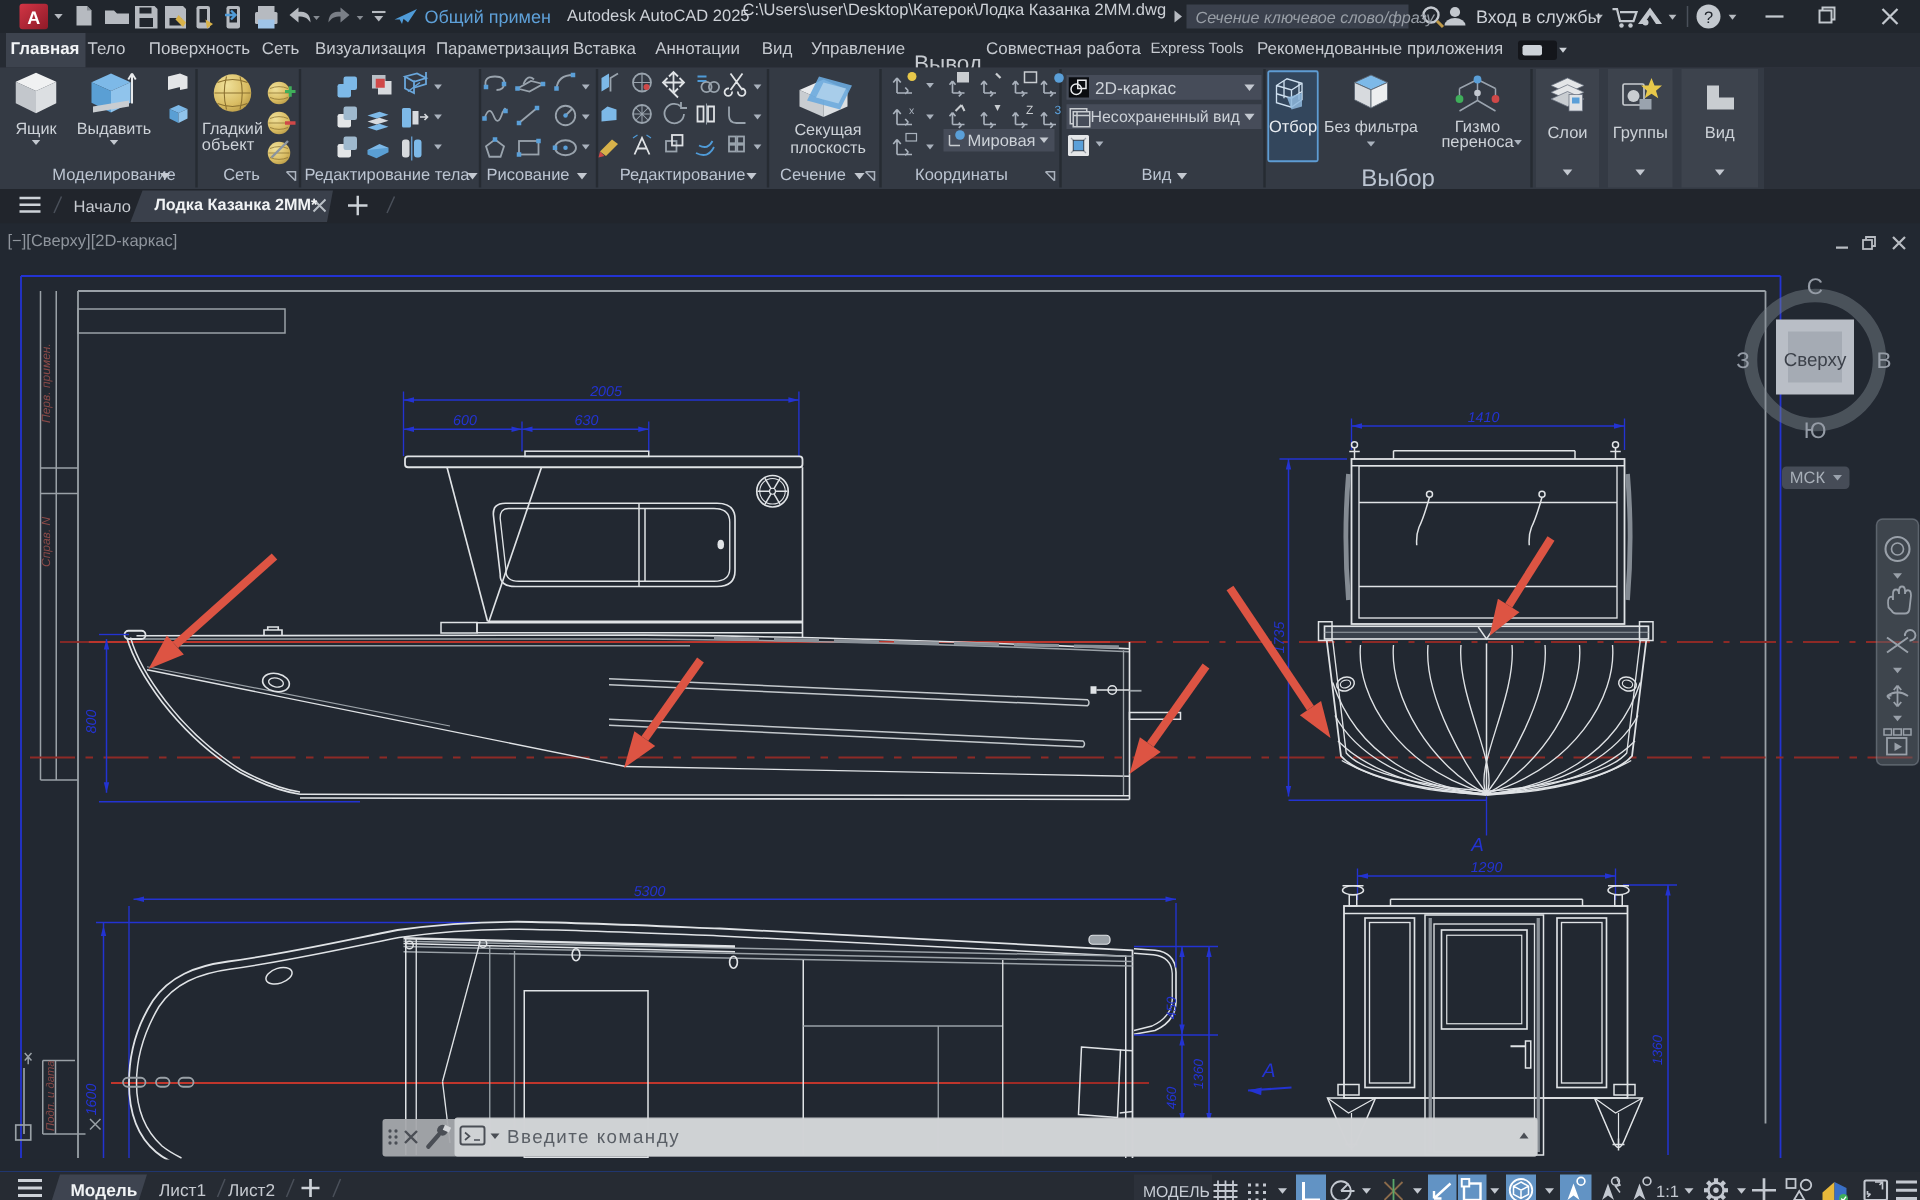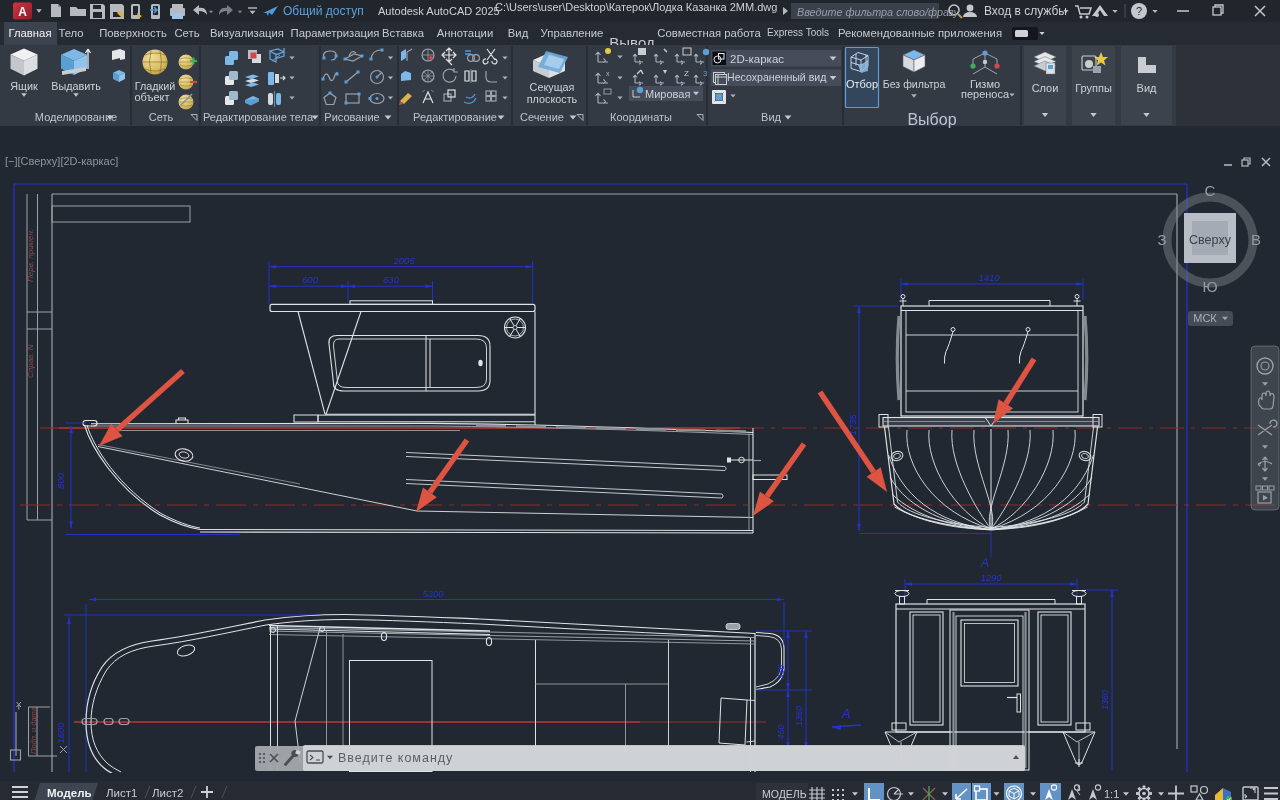--- a/index.html
+++ b/index.html
@@ -43,21 +43,21 @@
         <rect x="172" y="4" width="11" height="4" fill="#b6bac0"></rect>
         <rect x="172" y="13" width="11" height="6" fill="#9fc4e8"></rect>
 <path d="M193,10 l6,-5 v3 c6,-1 8,3 8,7 c-2,-3 -4,-4 -8,-4 v4 z" fill="#b6bac0"></path>
 <polygon points="208.8,10.636 213.2,10.636 211,13.364" fill="#868b92"></polygon>
 <path d="M233,10 l-6,-5 v3 c-6,-1 -8,3 -8,7 c2,-3 4,-4 8,-4 v4 z" fill="#7a7f87"></path>
 <polygon points="237.8,10.636 242.2,10.636 240,13.364" fill="#868b92"></polygon>
 <path d="M248,8 h9" stroke="#b6bac0" stroke-width="1.4"></path>
 <polygon points="249.5,10.64 255.5,10.64 252.5,14.36" fill="#b6bac0"></polygon>
 <path d="M263,13 l15,-7 l-6,9 l-3,-2.5 l-1,3.5 l-1.5,-3 z" fill="#4f9bd8"></path>
 </svg>
-<div class="t" style="left:283px;top:4px;font-size:12px;color:#5ea0d8">Общий доступ</div>
+<div class="t" style="left:283px;top:4px;font-size:12px;color:#5ea0d8">Общий примен</div>
 <div class="t" style="left:378px;top:5px;font-size:11px;color:#cdd1d7">Autodesk AutoCAD 2025</div>
 <div class="t" style="left:495px;top:1px;font-size:11px;color:#cdd1d7">C:\Users\user\Desktop\Катерок\Лодка Казанка 2ММ.dwg</div>
 <svg class="abs" style="left:770px;top:0" width="510" height="22" viewBox="0 0 510 22">
 <path d="M13,7 l5,4 l-5,4 z" fill="#b6bac0"></path>
 <rect x="21" y="3" width="148" height="16" fill="#3a404c"></rect>
 <circle cx="184" cy="10" r="5" fill="none" stroke="#c3c8ce" stroke-width="1.6"></circle>
         <path d="M188,14 l4,4" stroke="#c09a48" stroke-width="2"></path>
 <circle cx="200" cy="8" r="3.4" fill="#c3c8ce"></circle>
         <path d="M193,17 a7,5 0 0 1 14,0 z" fill="#c3c8ce"></path>
 <polygon points="293.4,9.888 298.6,9.888 296,13.112" fill="#b6bac0"></polygon>
@@ -70,25 +70,25 @@
 <path d="M355,4 v14" stroke="#4a505a" stroke-width="1"></path>
 <circle cx="369" cy="11" r="8" fill="#c3c8ce"></circle>
         <text x="369" y="15" font-size="11" fill="#21262d" text-anchor="middle">?</text>
 <polygon points="382.4,9.888 387.6,9.888 385,13.112" fill="#b6bac0"></polygon>
 <path d="M407,11 h12" stroke="#c3c8ce" stroke-width="1.5"></path>
 <rect x="443" y="7" width="8" height="8" fill="none" stroke="#c3c8ce" stroke-width="1.3"></rect>
         <path d="M445,7 v-2 h8 v8 h-2" stroke="#c3c8ce" stroke-width="1.3" fill="none"></path>
 <path d="M485,6 l10,10 m0,-10 l-10,10" stroke="#c3c8ce" stroke-width="1.5"></path>
 </svg>
 <div class="t" style="left:984px;top:4px;font-size:12px;color:#ccd0d6">Вход в службы</div>
-<div class="t" style="left:797px;top:6px;font-size:10.8px;font-style:italic;color:#989ea6">Введите фильтра слово/фразу</div>
+<div class="t" style="left:797px;top:6px;font-size:10.8px;font-style:italic;color:#989ea6">Сечение ключевое слово/фразу</div>
 </div>
 <div id="tabrow">
 <div class="abs" style="left:4px;top:0;width:53px;height:23px;background:#3d434e"></div>
-<div class="t" style="left:30px;top:5px;transform:translateX(-50%);font-size:11.3px;font-weight:normal;color:#f2f4f6">Главная</div>
+<div class="t" style="left:30px;top:5px;transform:translateX(-50%);font-size:11.3px;font-weight:bold;color:#f2f4f6">Главная</div>
 <div class="t" style="left:71px;top:5px;transform:translateX(-50%);font-size:11.3px;color:#c6cad0">Тело</div>
 <div class="t" style="left:133px;top:5px;transform:translateX(-50%);font-size:11.3px;color:#c6cad0">Поверхность</div>
 <div class="t" style="left:187px;top:5px;transform:translateX(-50%);font-size:11.3px;color:#c6cad0">Сеть</div>
 <div class="t" style="left:247px;top:5px;transform:translateX(-50%);font-size:11.3px;color:#c6cad0">Визуализация</div>
 <div class="t" style="left:335px;top:5px;transform:translateX(-50%);font-size:11.3px;color:#c6cad0">Параметризация</div>
 <div class="t" style="left:403px;top:5px;transform:translateX(-50%);font-size:11.3px;color:#c6cad0">Вставка</div>
 <div class="t" style="left:465px;top:5px;transform:translateX(-50%);font-size:11.3px;color:#c6cad0">Аннотации</div>
 <div class="t" style="left:518px;top:5px;transform:translateX(-50%);font-size:11.3px;color:#c6cad0">Вид</div>
 <div class="t" style="left:572px;top:5px;transform:translateX(-50%);font-size:11.3px;color:#c6cad0">Управление</div>
 <div class="t" style="left:632px;top:12px;transform:translateX(-50%);font-size:15px;color:#c6cad0">Вывод</div>
@@ -376,20 +376,32 @@
 <div class="t" style="left:24px;top:35px;transform:translateX(-50%);font-size:10.8px;color:#cdd2d8">Ящик</div>
 <div class="t" style="left:76px;top:35px;transform:translateX(-50%);font-size:10.8px;color:#cdd2d8">Выдавить</div>
 <svg class="abs" style="left:0;top:46px" width="120" height="10">
         <polygon points="21.2,2.2640000000000002 26.8,2.2640000000000002 24,5.736" fill="#c3c8d0"></polygon>
         <polygon points="73.2,2.2640000000000002 78.8,2.2640000000000002 76,5.736" fill="#c3c8d0"></polygon>
       </svg>
 <div class="t" style="left:155px;top:35px;transform:translateX(-50%);font-size:10.8px;color:#cdd2d8">Гладкий</div>
 <div class="t" style="left:152px;top:46px;transform:translateX(-50%);font-size:11px;color:#cdd2d8">объект</div>
 <div class="t" style="left:552px;top:36px;transform:translateX(-50%);font-size:10.8px;color:#cdd2d8">Секущая</div>
 <div class="t" style="left:552px;top:48px;transform:translateX(-50%);font-size:10.8px;color:#cdd2d8">плоскость</div>
+</div>
+<div id="filetabs">
+<svg class="abs" style="left:0;top:0" width="280" height="23" viewBox="0 0 280 23">
+<path d="M13,6 h14 M13,10.5 h14 M13,15 h14" stroke="#cdd2d8" stroke-width="1.8"></path>
+<path d="M36,16 l5,-11" stroke="#4a505a" stroke-width="1"></path>
+<polygon points="95,1 222,1 218,22 87,22" fill="#3a404b"></polygon>
+<path d="M258,16 l5,-11" stroke="#4a505a" stroke-width="1"></path>
+<path d="M232,11 h13 m-6.5,-6.5 v13" stroke="#cdd2d8" stroke-width="1.6"></path>
+<path d="M209,7 l8,8 m0,-8 l-8,8" stroke="#b9bfc6" stroke-width="1.3"></path>
+</svg>
+<div class="t" style="left:49px;top:5.5px;font-size:11px;color:#c6cad0">Начало</div>
+<div class="t" style="left:103px;top:5px;font-size:10.8px;font-weight:bold;color:#f0f2f4">Лодка Казанка 2ММ*</div>
 </div>
 <div id="canvas">
 <svg class="abs" style="left:0;top:0" width="1280" height="624" viewBox="0 0 1280 624">
 <line x1="14" y1="35" x2="1187" y2="35" stroke="#2333d2" stroke-width="1.2"></line>
         <line x1="14" y1="35" x2="14" y2="623" stroke="#2333d2" stroke-width="1.2"></line>
         <line x1="1187" y1="35" x2="1187" y2="623" stroke="#2333d2" stroke-width="1.2"></line>
         <line x1="52" y1="45" x2="1177" y2="45" stroke="#9aa1a7" stroke-width="1.2"></line>
         <line x1="52" y1="45" x2="52" y2="623" stroke="#9aa1a7" stroke-width="1.2"></line>
         <line x1="1177" y1="45" x2="1177" y2="600" stroke="#9aa1a7" stroke-width="1.2"></line>
         <line x1="27" y1="45" x2="27" y2="371" stroke="#9aa1a7" stroke-width="1"></line>

